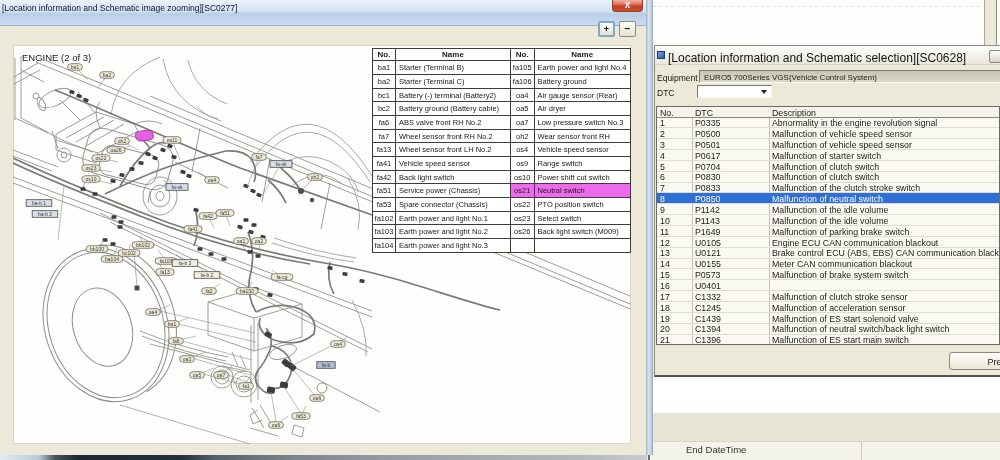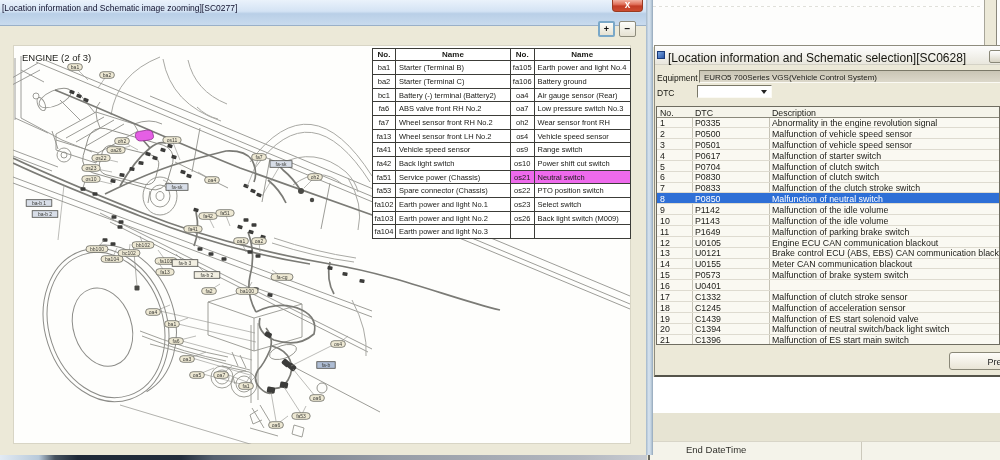--- a/index.html
+++ b/index.html
@@ -526,20 +526,26 @@
             <td class="no">fa106</td>
             <td>Battery ground</td>
           </tr>
 <tr>
             <td class="no">bc1</td>
             <td>Battery (-) terminal (Battery2)</td>
             <td class="no">oa4</td>
             <td>Air gauge sensor (Rear)</td>
           </tr>
 <tr>
+            <td class="no">bc2</td>
+            <td>Battery ground (Battery cable)</td>
+            <td class="no">oa5</td>
+            <td>Air dryer</td>
+          </tr>
+<tr>
             <td class="no">fa6</td>
             <td>ABS valve front RH No.2</td>
             <td class="no">oa7</td>
             <td>Low pressure switch No.3</td>
           </tr>
 <tr>
             <td class="no">fa7</td>
             <td>Wheel sensor front RH No.2</td>
             <td class="no">oh2</td>
             <td>Wear sensor front RH</td>

